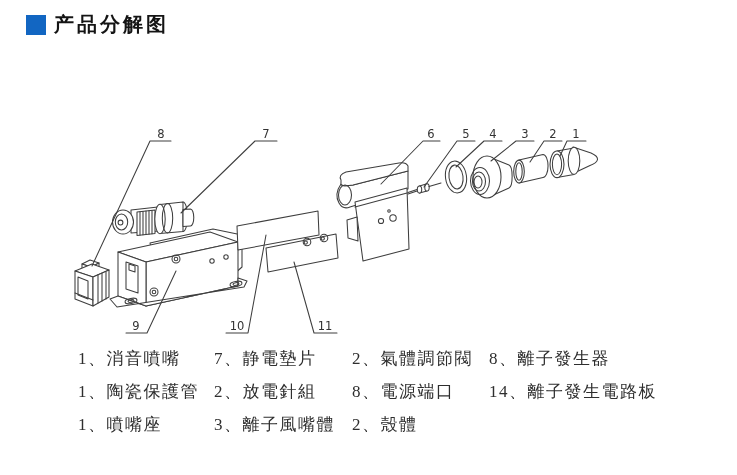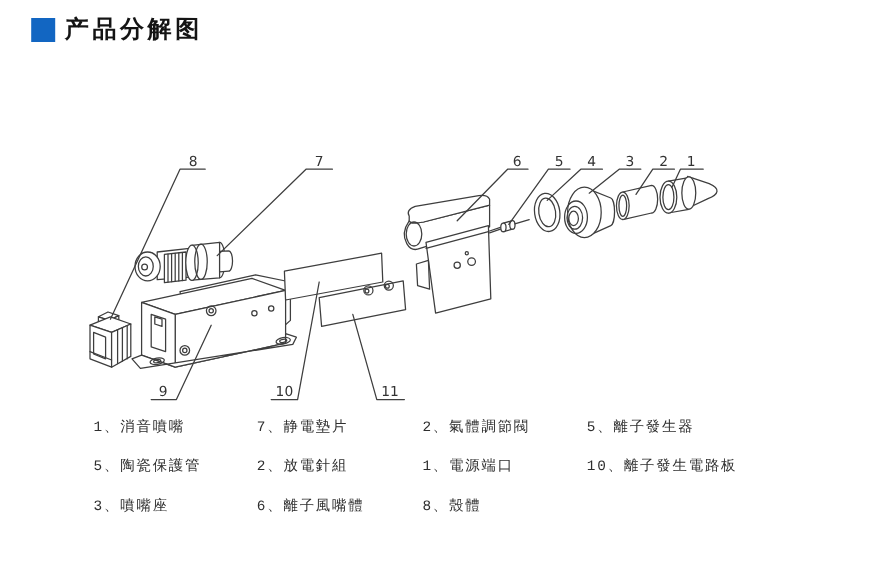--- a/index.html
+++ b/index.html
@@ -11,22 +11,22 @@
              letter-spacing:3px;color:#141414;white-space:nowrap;
              font-family:"DejaVu Sans","Liberation Sans",sans-serif;}
   
   .diagram{position:absolute;left:0;top:0;width:737px;height:475px;}
   .diagram path,.diagram ellipse,.diagram circle,.diagram line{
       stroke:#3e3e3e;stroke-width:1.05;fill:none;stroke-linejoin:round;stroke-linecap:round;}
   .diagram .wf{fill:#ffffff;}
   .diagram text{stroke:none;fill:#333333;font-size:11.5px;text-anchor:middle;
       font-family:"DejaVu Sans","Liberation Sans",sans-serif;}
   
-  .legend-item{position:absolute;white-space:nowrap;color:#2e2e2e;font-size:12px;
-      letter-spacing:1.5px;font-family:Liberation Mono, monospace;}
+  .legend-item{position:absolute;white-space:nowrap;color:#2e2e2e;font-size:17px;
+      letter-spacing:1.5px;font-family:Liberation Serif, serif;}
 </style>
 </head>
 <body>
 
 <div class="page">
 
   <div class="hdr-sq"></div>
   <div class="hdr-title">产品分解图</div>
 
   <svg class="diagram" width="737" height="475" viewBox="0 0 737 475">
@@ -192,25 +192,25 @@
       <text x="237" y="330">10</text>
     </g>
     <g>
       <path d="M337,333 L314,333 L294,262"></path>
       <text x="325" y="330">11</text>
     </g>
   </svg>
 
   <div>
     <div class="legend-item" style="left:78px;top:347px">1、消音噴嘴</div>
-    <div class="legend-item" style="left:78px;top:380px">5、陶瓷保護管</div>
-    <div class="legend-item" style="left:78px;top:413px">3、噴嘴座</div>
+    <div class="legend-item" style="left:78px;top:380px">1、陶瓷保護管</div>
+    <div class="legend-item" style="left:78px;top:413px">1、噴嘴座</div>
     <div class="legend-item" style="left:214px;top:347px">7、静電墊片</div>
     <div class="legend-item" style="left:214px;top:380px">2、放電針組</div>
-    <div class="legend-item" style="left:214px;top:413px">6、離子風嘴體</div>
+    <div class="legend-item" style="left:214px;top:413px">3、離子風嘴體</div>
     <div class="legend-item" style="left:352px;top:347px">2、氣體調節閥</div>
-    <div class="legend-item" style="left:352px;top:380px">1、電源端口</div>
-    <div class="legend-item" style="left:352px;top:413px">8、殼體</div>
-    <div class="legend-item" style="left:489px;top:347px">5、離子發生器</div>
-    <div class="legend-item" style="left:489px;top:380px">10、離子發生電路板</div>
+    <div class="legend-item" style="left:352px;top:380px">8、電源端口</div>
+    <div class="legend-item" style="left:352px;top:413px">2、殼體</div>
+    <div class="legend-item" style="left:489px;top:347px">8、離子發生器</div>
+    <div class="legend-item" style="left:489px;top:380px">14、離子發生電路板</div>
   </div>
 
 </div>
 
 </body></html>

